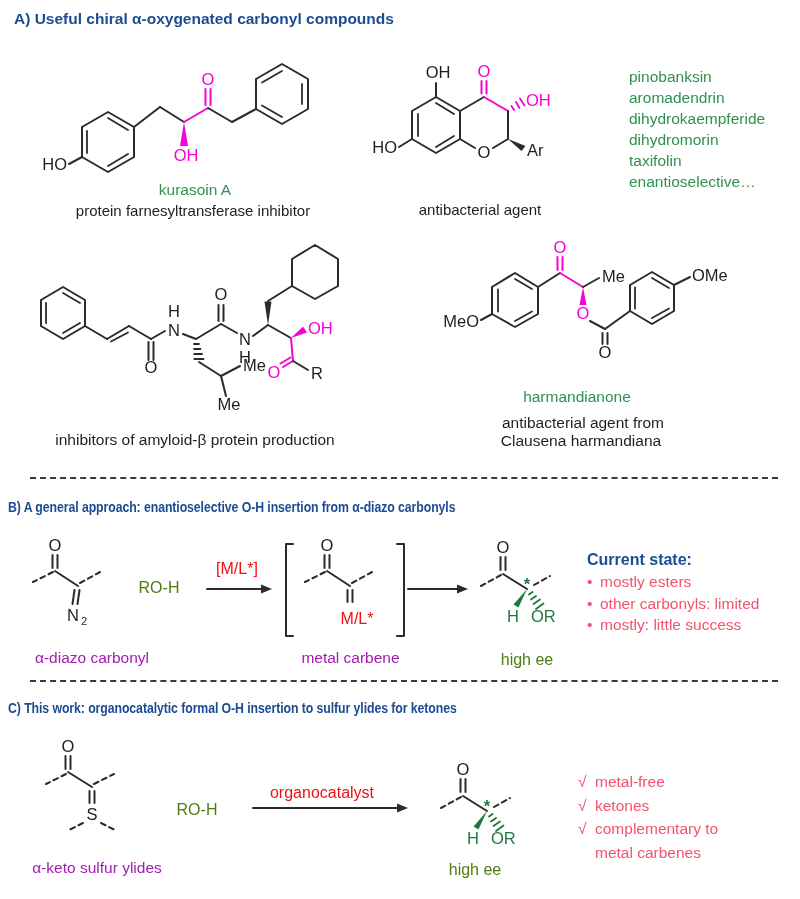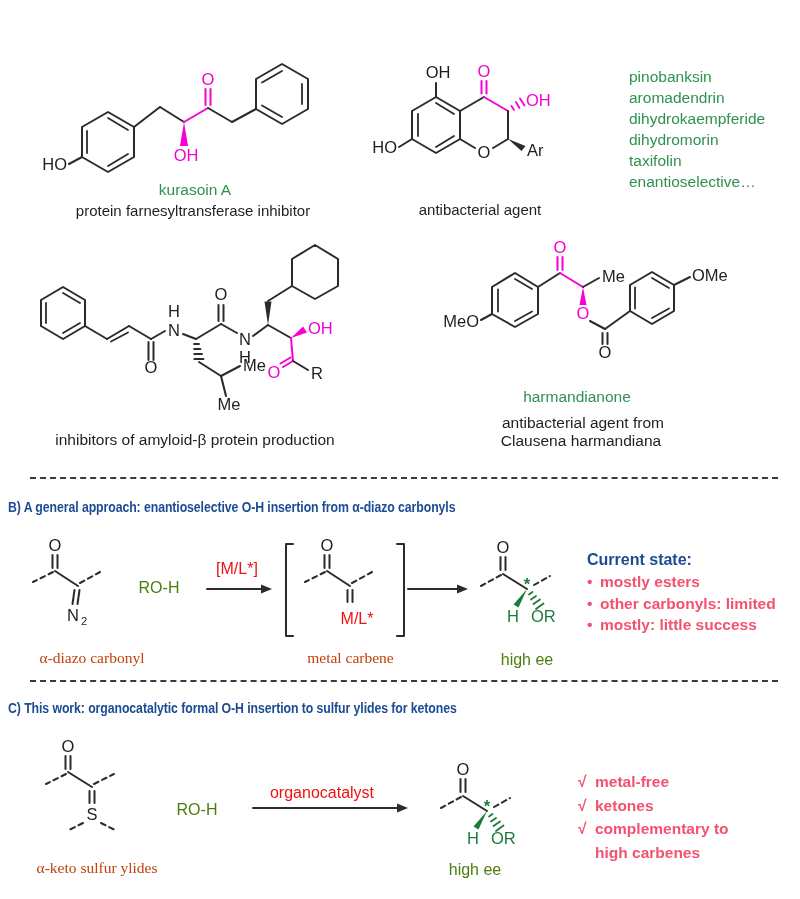--- a/index.html
+++ b/index.html
@@ -5,22 +5,22 @@
   html,body{margin:0;padding:0;background:#ffffff;}
   #page{position:relative;width:800px;height:899px;background:#fff;overflow:hidden;
         font-family:"Liberation Sans",sans-serif;color:#1f1f1f;}
   .abs{position:absolute;}
   .hdr{font-weight:bold;color:#1b4c94;font-size:15.5px;white-space:nowrap;}
   .hdr-cond{font-weight:bold;color:#1b4c94;font-size:15px;white-space:nowrap;
             transform:scaleX(0.82);transform-origin:left center;letter-spacing:-0.1px;}
   .cap{font-size:15px;color:#1f1f1f;text-align:center;white-space:nowrap;}
   .capw{font-size:15.5px;color:#1f1f1f;text-align:center;white-space:nowrap;}
   .green{color:#2f9150;}
-  .gray{color:#c2410c;font-family:Liberation Serif, serif;}
-  .pink{color:#f4516f;font-weight:bold;}
+  .gray{color:#a21caf;}
+  .pink{color:#f4516f;}
   .glist{font-size:15.5px;line-height:21px;color:#2f9150;white-space:nowrap;margin-left:42px;}
   .divider{border-top:2px dashed #3a3a3a;height:0;}
   .cstitle{font-weight:bold;color:#1b4c94;font-size:16px;white-space:nowrap;}
   .blist{font-size:15.5px;line-height:21.5px;white-space:nowrap;}
   .blist .bu{display:inline-block;width:13px;}
   .clist{font-size:15.5px;line-height:23.5px;white-space:nowrap;margin-left:13px;}
   .clist .mk{display:inline-block;width:17px;}
   .roh{font-size:16px;color:#4d7c0f;text-align:center;white-space:nowrap;}
   .hee{font-size:16px;color:#4d7c0f;text-align:center;white-space:nowrap;}
   
@@ -256,20 +256,21 @@
       <polygon class="fillg" points="487,811 473.5,826.5 478.5,829.5"></polygon>
       <text class="atg" text-anchor="middle" x="473" y="844">H</text>
       <line class="bond bondg thin" x1="489" y1="816.5" x2="492.5" y2="814"></line>
       <line class="bond bondg thin" x1="491" y1="821.5" x2="496" y2="818"></line>
       <line class="bond bondg thin" x1="493.5" y1="826" x2="500" y2="821.5"></line>
       <line class="bond bondg thin" x1="496" y1="831" x2="503.5" y2="825.5"></line>
       <text class="atg" x="491" y="844">OR</text>
     </g>
   </svg>
 
+  <div class="abs hdr" style="left:14px;top:10px">A) Useful chiral α-oxygenated carbonyl compounds</div>
 
   <div class="abs capw green" style="left:95px;top:181px;width:200px">kurasoin A</div>
   <div class="abs cap" style="left:23px;top:202px;width:340px">protein farnesyltransferase inhibitor</div>
 
   <div class="abs cap" style="left:395px;top:201px;width:170px">antibacterial agent</div>
 
   <div class="abs glist" style="left:587px;top:66px">
     <div>pinobanksin</div>
     <div>aromadendrin</div>
     <div>dihydrokaempferide</div>
@@ -307,16 +308,16 @@
 
   <div class="abs roh" style="left:167px;top:801px;width:60px">RO-H</div>
 
   <div class="abs capw gray" style="left:17px;top:859px;width:160px">α-keto sulfur ylides</div>
   <div class="abs hee" style="left:435px;top:861px;width:80px">high ee</div>
 
   <div class="abs clist pink" style="left:565px;top:770px">
     <div><span class="mk">√</span><span>metal-free</span></div>
     <div><span class="mk">√</span><span>ketones</span></div>
     <div><span class="mk">√</span><span>complementary to</span></div>
-    <div><span class="mk"></span><span>high carbenes</span></div>
+    <div><span class="mk"></span><span>metal carbenes</span></div>
   </div>
 
 </div>
 
 </body></html>

